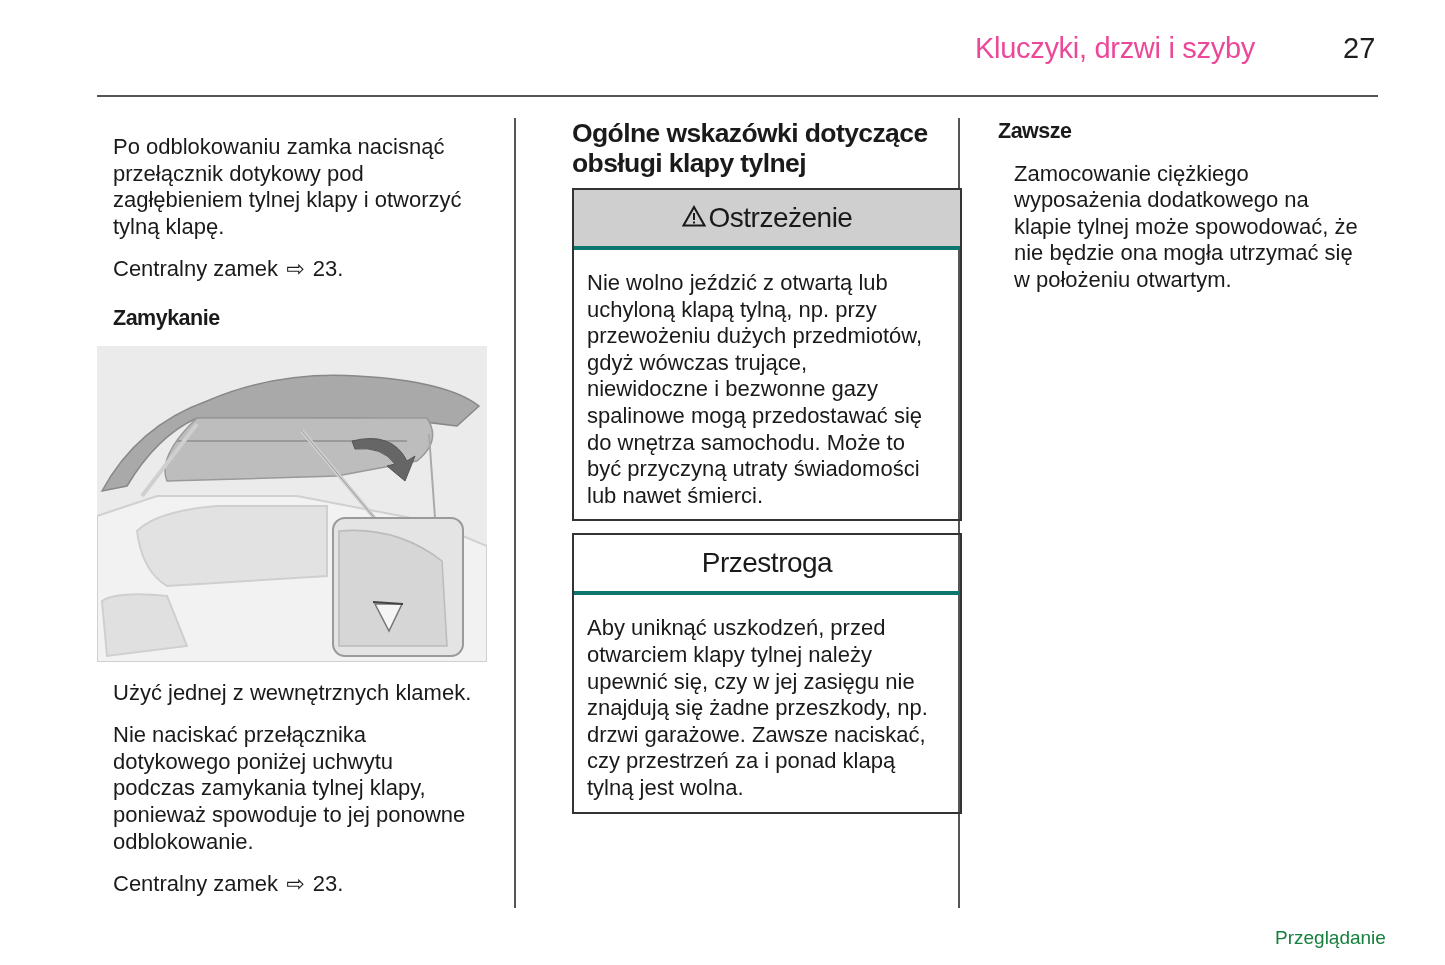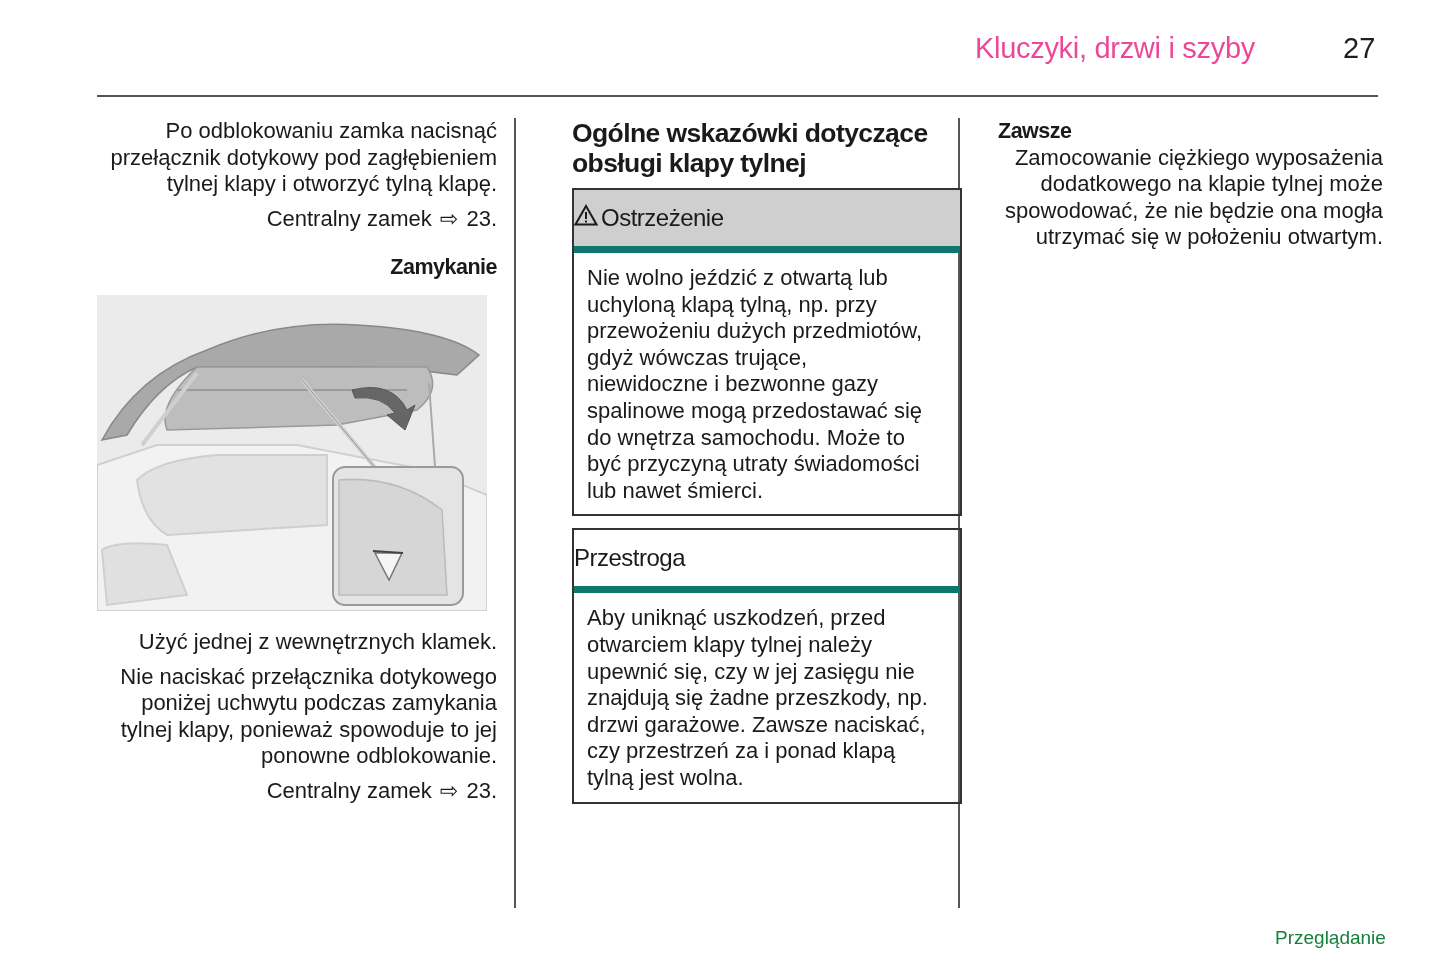--- a/index.html
+++ b/index.html
@@ -5,32 +5,32 @@
     html, body { margin:0; padding:0; background:#ffffff; }
     body {
       width:1445px; height:965px; position:relative; overflow:hidden;
       font-family:"Liberation Sans", "DejaVu Sans", sans-serif; color:#1a1a1a;
     }
     .hdr-title { position:absolute; left:975px; top:32px; font-size:29px; letter-spacing:-0.3px; color:#ec4899; }
     .hdr-page { position:absolute; left:1343px; top:32px; font-size:29px; color:#1e1e1e; }
     .hdr-rule { position:absolute; left:97px; top:95px; width:1281px; height:2px; background:#555; }
     .vrule { position:absolute; top:118px; width:2px; height:790px; background:#555; }
     .col { position:absolute; top:118px; font-size:22px; line-height:26.6px; }
-    .col p { margin:0;text-align:right; }
+    .col p { margin:16px; }
     .col1 { left:97px; width:400px; }
     .col2 { left:572px; width:392px; }
     .col3 { left:998px; width:385px; }
     .sp { margin-top:8px !important; }
     .subhead { font-weight:bold; font-size:21.5px; letter-spacing:-0.5px; margin-top:22px !important; margin-bottom:14px !important; }
     .figure { width:390px; height:316px; background:#e9e9e9; position:relative; margin-bottom:18px; overflow:hidden; }
     .secthead { font-weight:bold; font-size:26.5px; line-height:30px; letter-spacing:-0.6px; margin:0 0 10px 0; }
     .box { border:2px solid #333; width:386px; }
-    .box-head { height:56px; border-bottom:7px solid #0f766e; display:flex; align-items:center; font-size:24px; letter-spacing:-0.5px; }
+    .box-head { height:56px; border-bottom:4px solid #0f766e; display:flex; align-items:center; justify-content:center; font-size:28px; letter-spacing:-0.5px; }
     .box-head.warn { background:#cfcfcf; }
-    .box-body { padding:12px 28px 10px 13px; font-size:22px; line-height:26.6px; }
+    .box-body { padding:12px 28px 10px 13px; font-size:22px; line-height:26.6px;margin-top:8px; }
     .box + .box { margin-top:12px; }
     .uwaga { font-weight:bold; font-size:21.5px; letter-spacing:-0.5px; line-height:26.6px; }
     .arrow { display:inline-block; margin:0 2px; }
     .footer { position:absolute; left:1275px; top:927px; font-size:19px; color:#15803d; }
     .tri { display:inline-block; margin-right:3px; vertical-align:-2px; }
   </style>
 </head>
 <body>
 
 <div>

